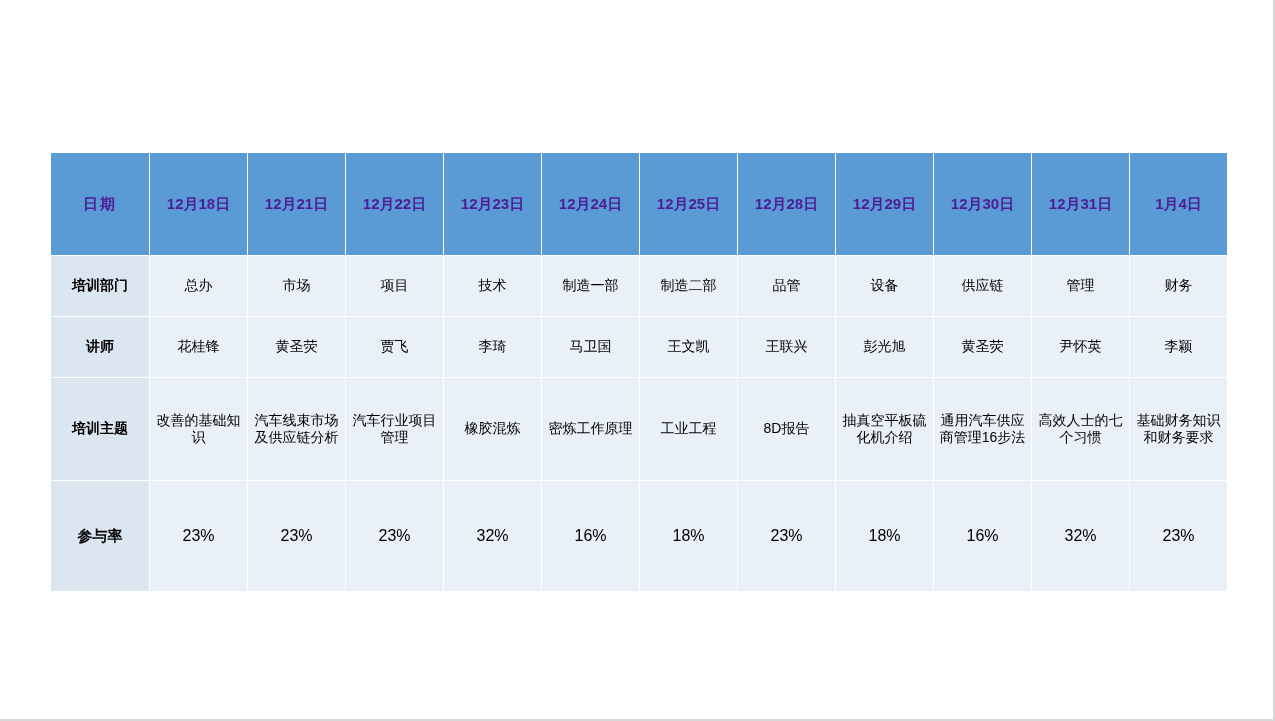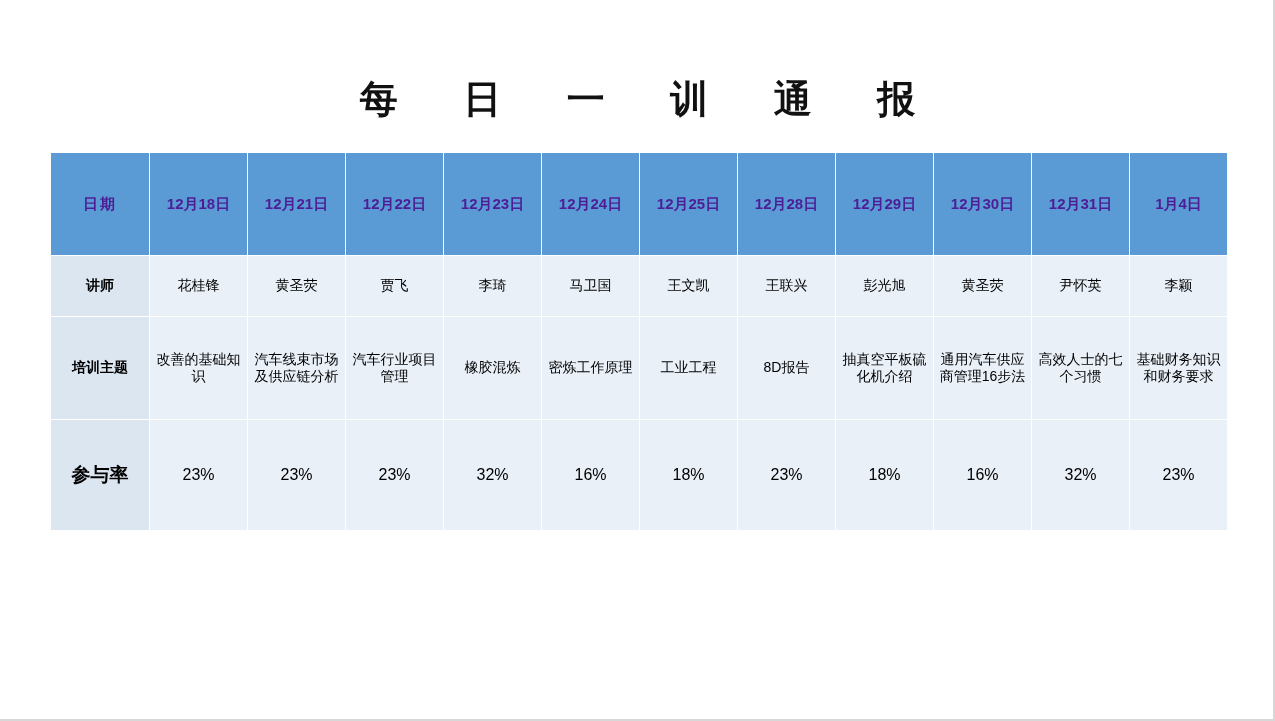--- a/index.html
+++ b/index.html
@@ -90,30 +90,29 @@
   
   td.cell {
     background: #eaf0f8;
     color: #000000;
   }
   tr.r-dept td { height: 56px; }
   tr.r-teacher td { height: 56px; }
   tr.r-topic td { height: 98px; }
   tr.r-rate td { height: 106px; font-size: 16px; }
   tr.r-star td { height: 110px; font-size: 16px; }
-  tr.r-star td.rowlabel, tr.r-rate td.rowlabel { font-size: 19px; }
+  tr.r-star td.rowlabel, tr.r-rate td.rowlabel { font-size: 15px; }
   col.c0 { width: 99px; }
   col.cn { width: 98px; }
 </style>
 </head>
 <body>
 
 <div class="page">
 
-  <div class="title">每  日  一  训  通  报</div>
 
   <div class="table-wrap">
     <table class="report">
       <colgroup>
         <col class="c0">
           <col class="cn">
           <col class="cn">
           <col class="cn">
           <col class="cn">
           <col class="cn">
@@ -134,20 +133,34 @@
           <th>12月24日</th>
           <th>12月25日</th>
           <th>12月28日</th>
           <th>12月29日</th>
           <th>12月30日</th>
           <th>12月31日</th>
           <th>1月4日</th>
         </tr>
       </thead>
       <tbody>
+        <tr class="r-dept">
+          <td class="rowlabel">培训部门</td>
+          <td class="cell">总办</td>
+          <td class="cell">市场</td>
+          <td class="cell">项目</td>
+          <td class="cell">技术</td>
+          <td class="cell">制造一部</td>
+          <td class="cell">制造二部</td>
+          <td class="cell">品管</td>
+          <td class="cell">设备</td>
+          <td class="cell">供应链</td>
+          <td class="cell">管理</td>
+          <td class="cell">财务</td>
+        </tr>
         <tr class="r-teacher">
           <td class="rowlabel">讲师</td>
           <td class="cell">花桂锋</td>
           <td class="cell">黄圣荧</td>
           <td class="cell">贾飞</td>
           <td class="cell">李琦</td>
           <td class="cell">马卫国</td>
           <td class="cell">王文凯</td>
           <td class="cell">王联兴</td>
           <td class="cell">彭光旭</td>

